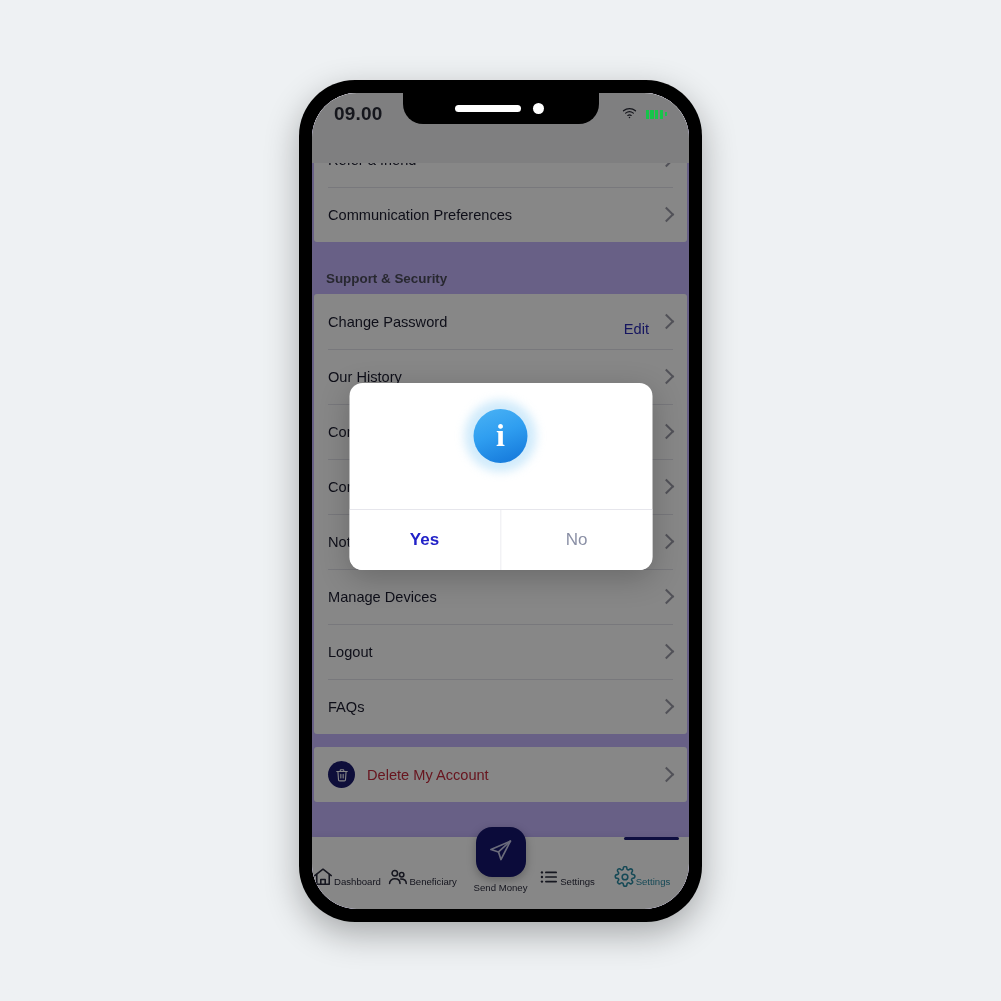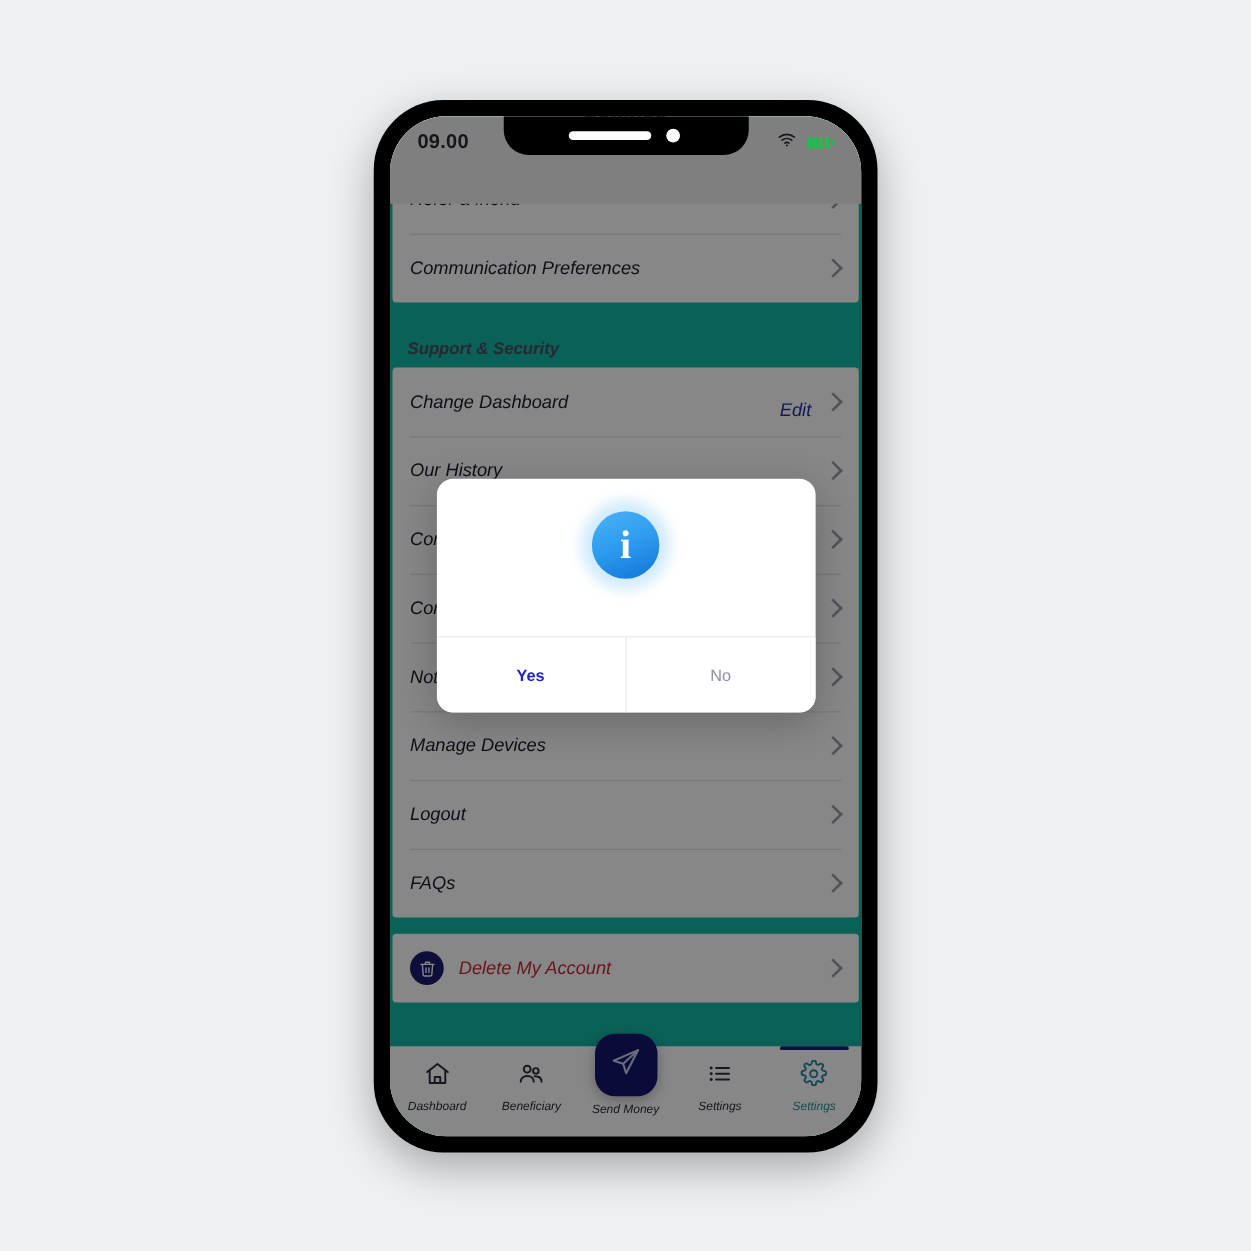--- a/index.html
+++ b/index.html
@@ -95,21 +95,21 @@
     height: 42px;
     z-index: 50;
     display: flex;
     align-items: center;
     justify-content: space-between;
     padding: 0 22px;
     box-sizing: border-box;
     pointer-events: none;
   }
   #status-time {
-    font-size: 16px;
+    font-size: 19px;
     font-weight: 700;
     color: #15161c;
     letter-spacing: 0.2px;
   }
   #status-right {
     display: flex;
     align-items: center;
     gap: 9px;
   }
   .batt {
@@ -127,24 +127,23 @@
     width: 2px;
     height: 4px;
     background: #16c44a;
     margin-left: 0.5px;
   }
 
   
   #page {
     position: absolute;
     inset: 0;
-    background: #14b8a6;
+    background: #c4b5fd;
     z-index: 10;
     overflow: hidden;
-    font-style: italic;
   }
   #page-header {
     position: absolute;
     left: 0; top: 0;
     width: 377px;
     height: 70px;
     background: #f0f0f2;
     z-index: 3;
   }
   #page-title {
@@ -241,21 +240,21 @@
     background: #ffffff;
     z-index: 20;
     display: flex;
     align-items: flex-start;
     box-shadow: 0 -1px 6px rgba(0,0,0,0.06);
   }
   .tab {
     flex: 1;
     position: relative;
     display: flex;
-    flex-direction: column;
+    flex-direction: row;
     align-items: center;
     justify-content: flex-start;
     padding-top: 11px;
     height: 100%;
     box-sizing: border-box;
   }
   .tab .tab-label {
     font-size: 9.6px;
     color: #2b2c3d;
     margin-top: 5px;
@@ -354,21 +353,21 @@
   #dialog-actions {
     display: flex;
     border-top: 1px solid #e6e6ec;
     height: 60px;
   }
   .dlg-btn {
     flex: 1;
     display: flex;
     align-items: center;
     justify-content: center;
-    font-size: 13px;
+    font-size: 17px;
     background: #ffffff;
     cursor: pointer;
   }
   #btn-yes {
     color: #2222c8;
     font-weight: 700;
     border-right: 1px solid #e6e6ec;
   }
   #btn-no {
     color: #8b90a6;
@@ -405,21 +404,21 @@
               <span class="chev"></span>
             </div>
           </div>
 
           <div class="sec-gap"></div>
 
           <div class="sec-head">Support &amp; Security</div>
 
           <div class="card">
             <div class="row">
-              <span class="row-label">Change Dashboard</span>
+              <span class="row-label">Change Password</span>
               <span class="row-action">Edit</span>
               <span class="chev"></span>
             </div>
             <div class="row">
               <span class="row-label">Our History</span>
               <span class="chev"></span>
             </div>
             <div class="row">
               <span class="row-label">Contact Us</span>
               <span class="chev"></span>

